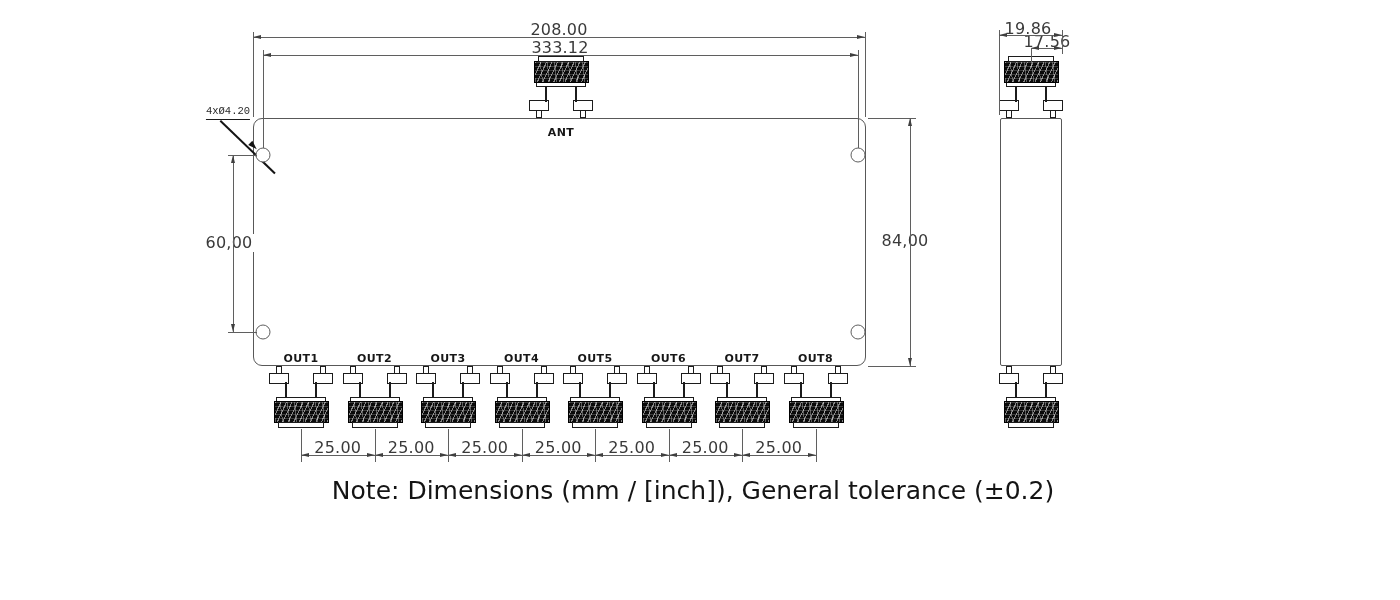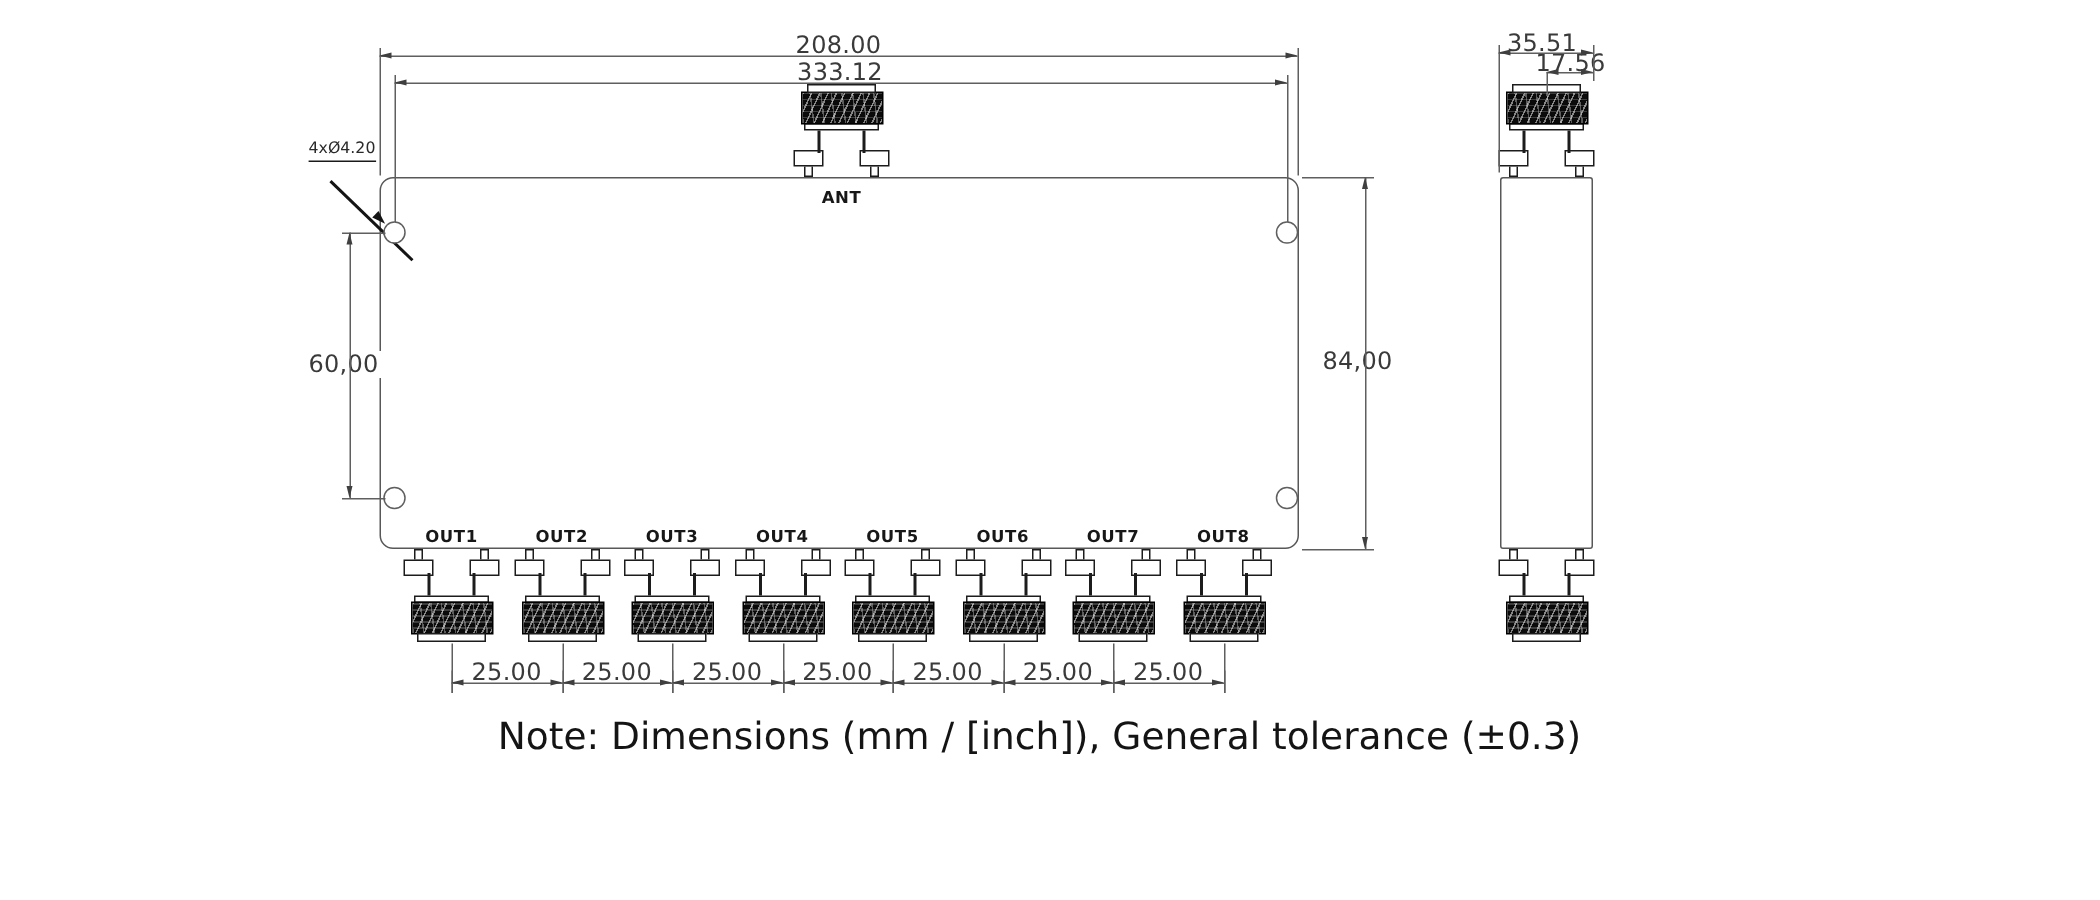--- a/index.html
+++ b/index.html
@@ -41,30 +41,30 @@
 <div id="cv">
 
   <div class="geo" style="left:253px;top:118px;width:613px;height:248px;border-radius:9px;"></div>
 
   <div class="geo" style="left:1000px;top:118px;width:62px;height:248px;border-radius:2px;"></div>
 
   <div class="dim" style="left:559px;top:30px;">208.00</div>
   <div class="dim" style="left:560px;top:48px;">333.12</div>
   <div class="dim bg" style="left:229px;top:243px;">60,00</div>
   <div class="dim bg" style="left:905px;top:241px;">84,00</div>
-  <div class="dim" style="left:1028px;top:29px;">35.51</div>
+  <div class="dim" style="left:1028px;top:29px;">19.86</div>
   <div class="dim" style="left:1047px;top:42px;">17.56</div>
-  <div class="callout" style="left:228px;top:94px;">4xØ4.20</div>
+  <div class="callout" style="left:228px;top:106px;font-family:Liberation Mono, monospace;">4xØ4.20</div>
   <div class="lbl" style="left:561px;top:132px;">ANT</div>
 
   <div class="leader" style="left:221px;top:120px;width:76px;transform:rotate(44deg);"></div>
   <div class="leader-arrow" style="left:249px;top:143px;"></div>
 
   <div class="notes">
-    <div class="en">Note: Dimensions (mm / [inch]), General tolerance (±0.3)</div>
+    <div class="en">Note: Dimensions (mm / [inch]), General tolerance (±0.2)</div>
   </div>
 <div class="hole" style="left: 263px; top: 155px;"></div>
     <div class="hole" style="left: 263px; top: 332px;"></div>
     <div class="hole" style="left: 858px; top: 155px;"></div>
     <div class="hole" style="left: 858px; top: 332px;"></div>
     <div class="ln" style="left: 253px; top: 32px; width: 1px; height: 85px;"></div>
     <div class="ln" style="left: 865px; top: 32px; width: 1px; height: 85px;"></div>
     <div class="ln" style="left: 253px; top: 37px; width: 612px; height: 1px;"></div>
     <div class="arr arr-left" style="left: 253px; top: 37px;"></div>
     <div class="arr arr-right" style="left: 865px; top: 37px;"></div>

